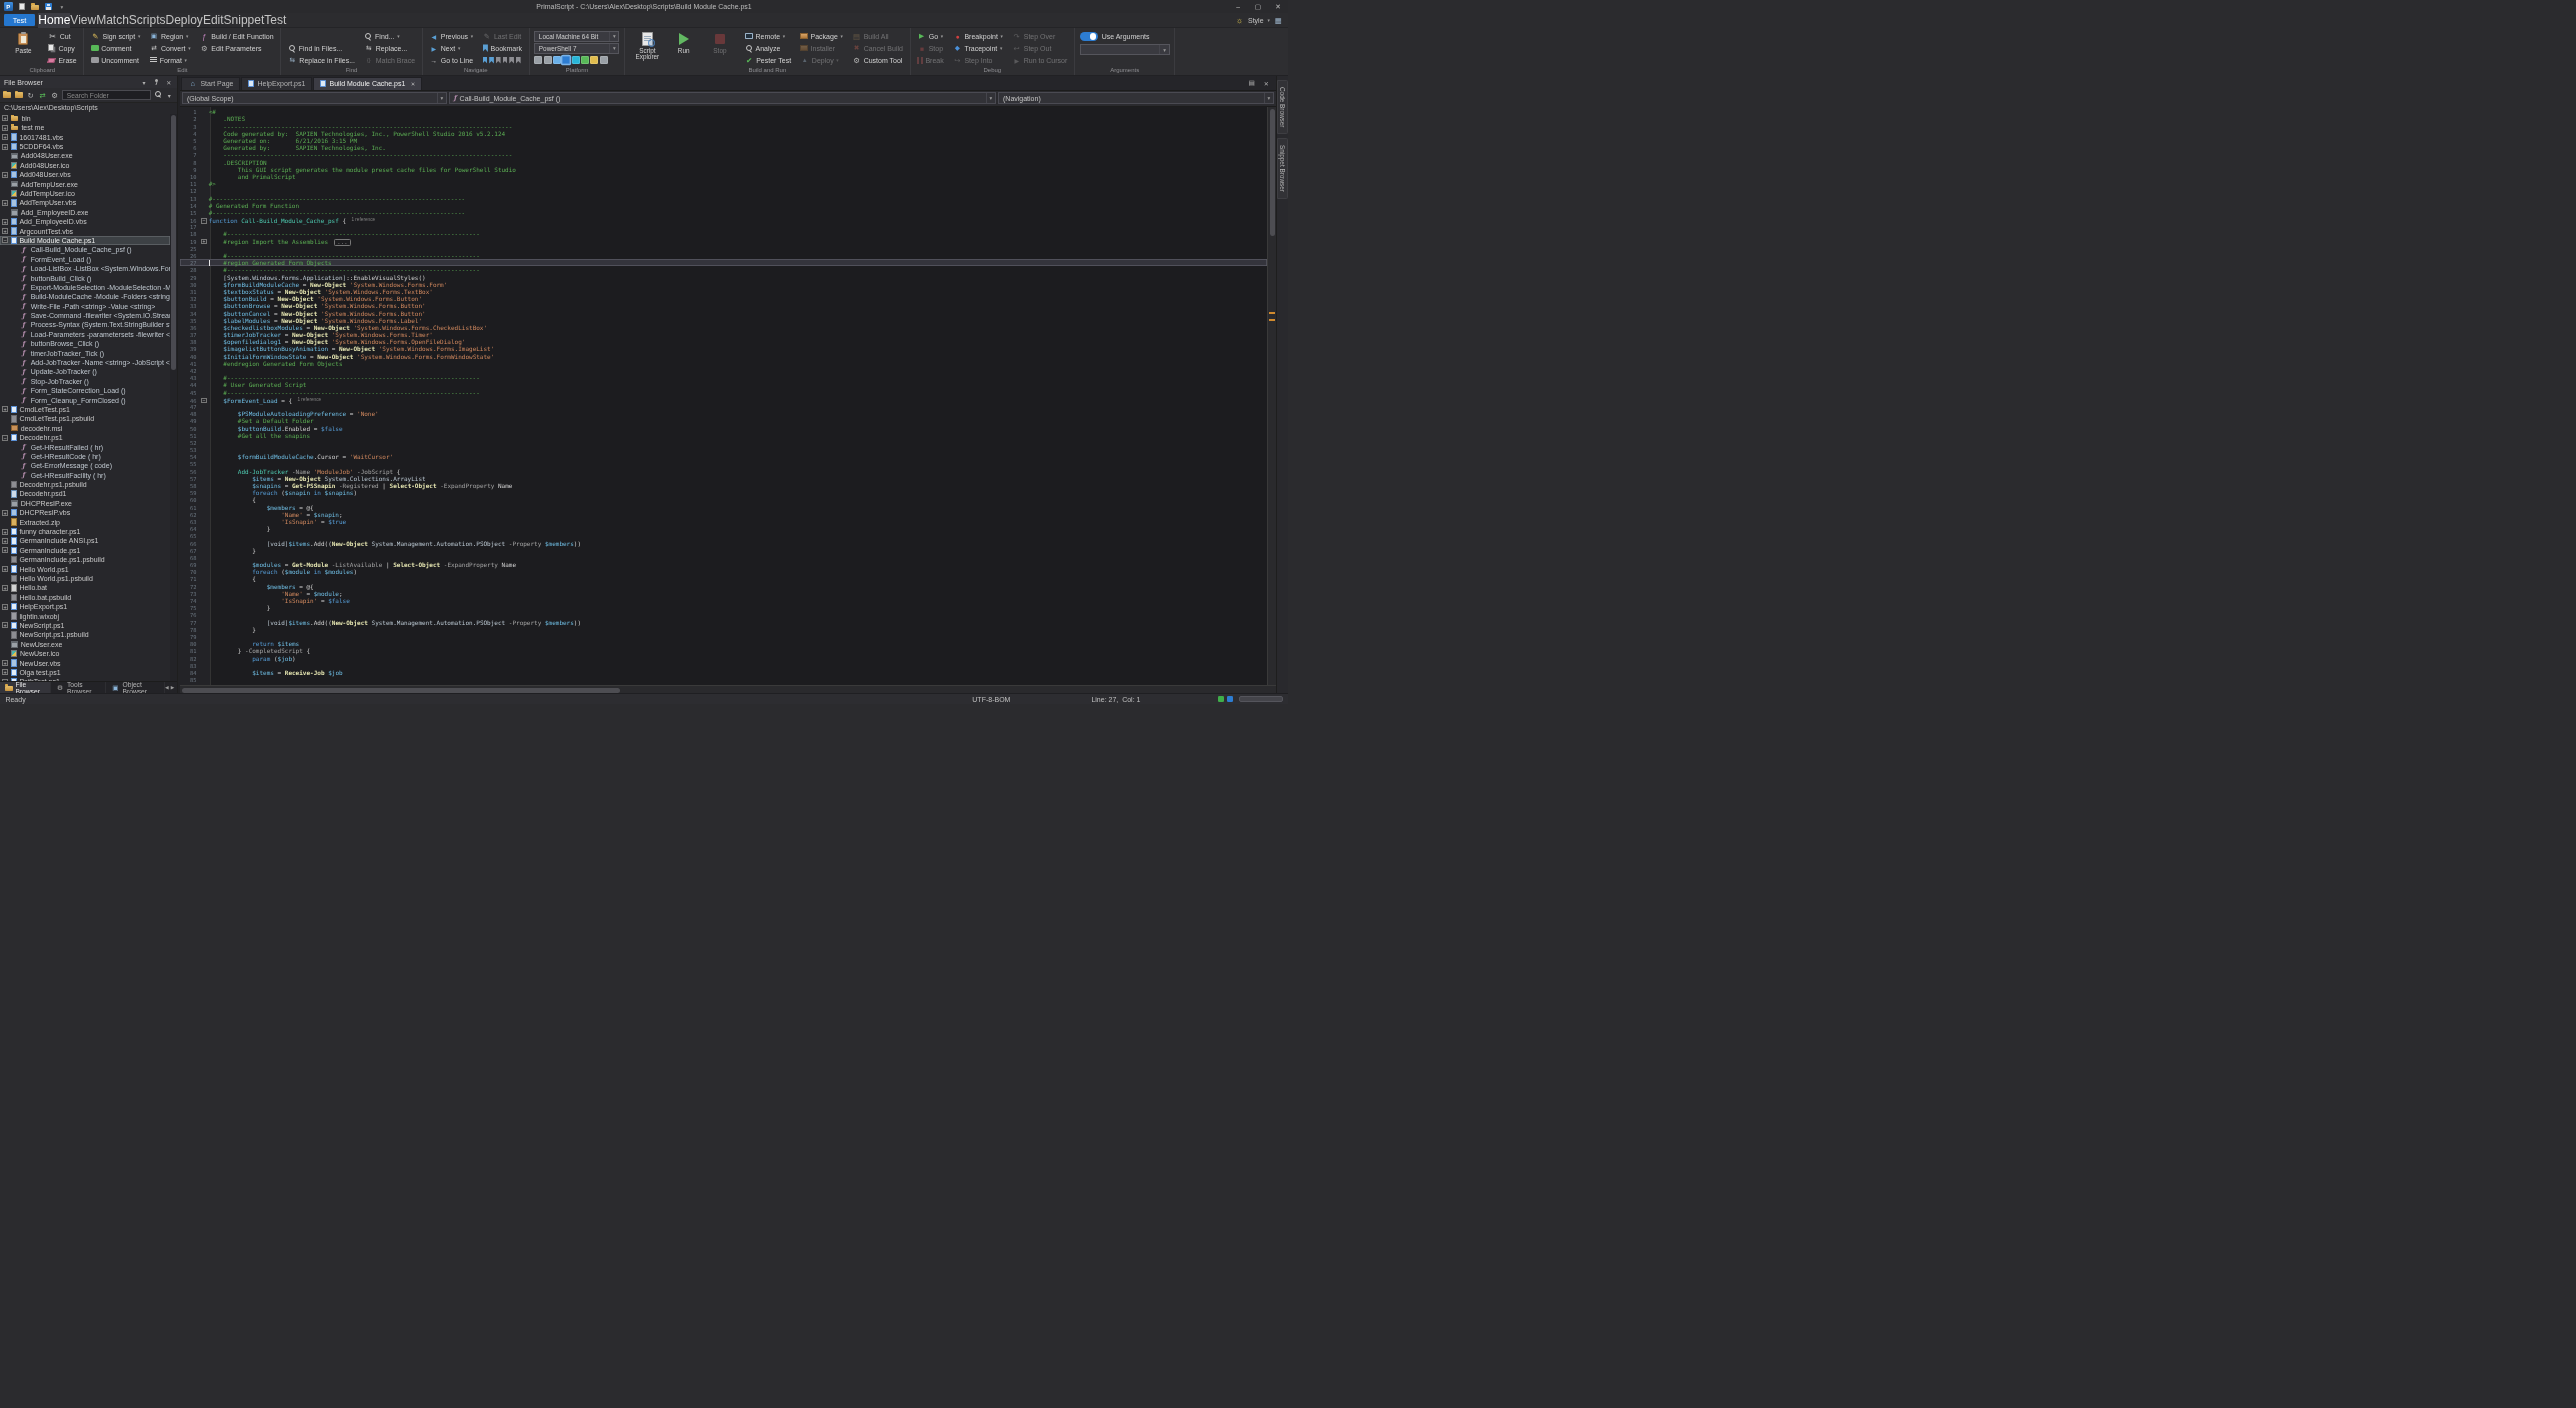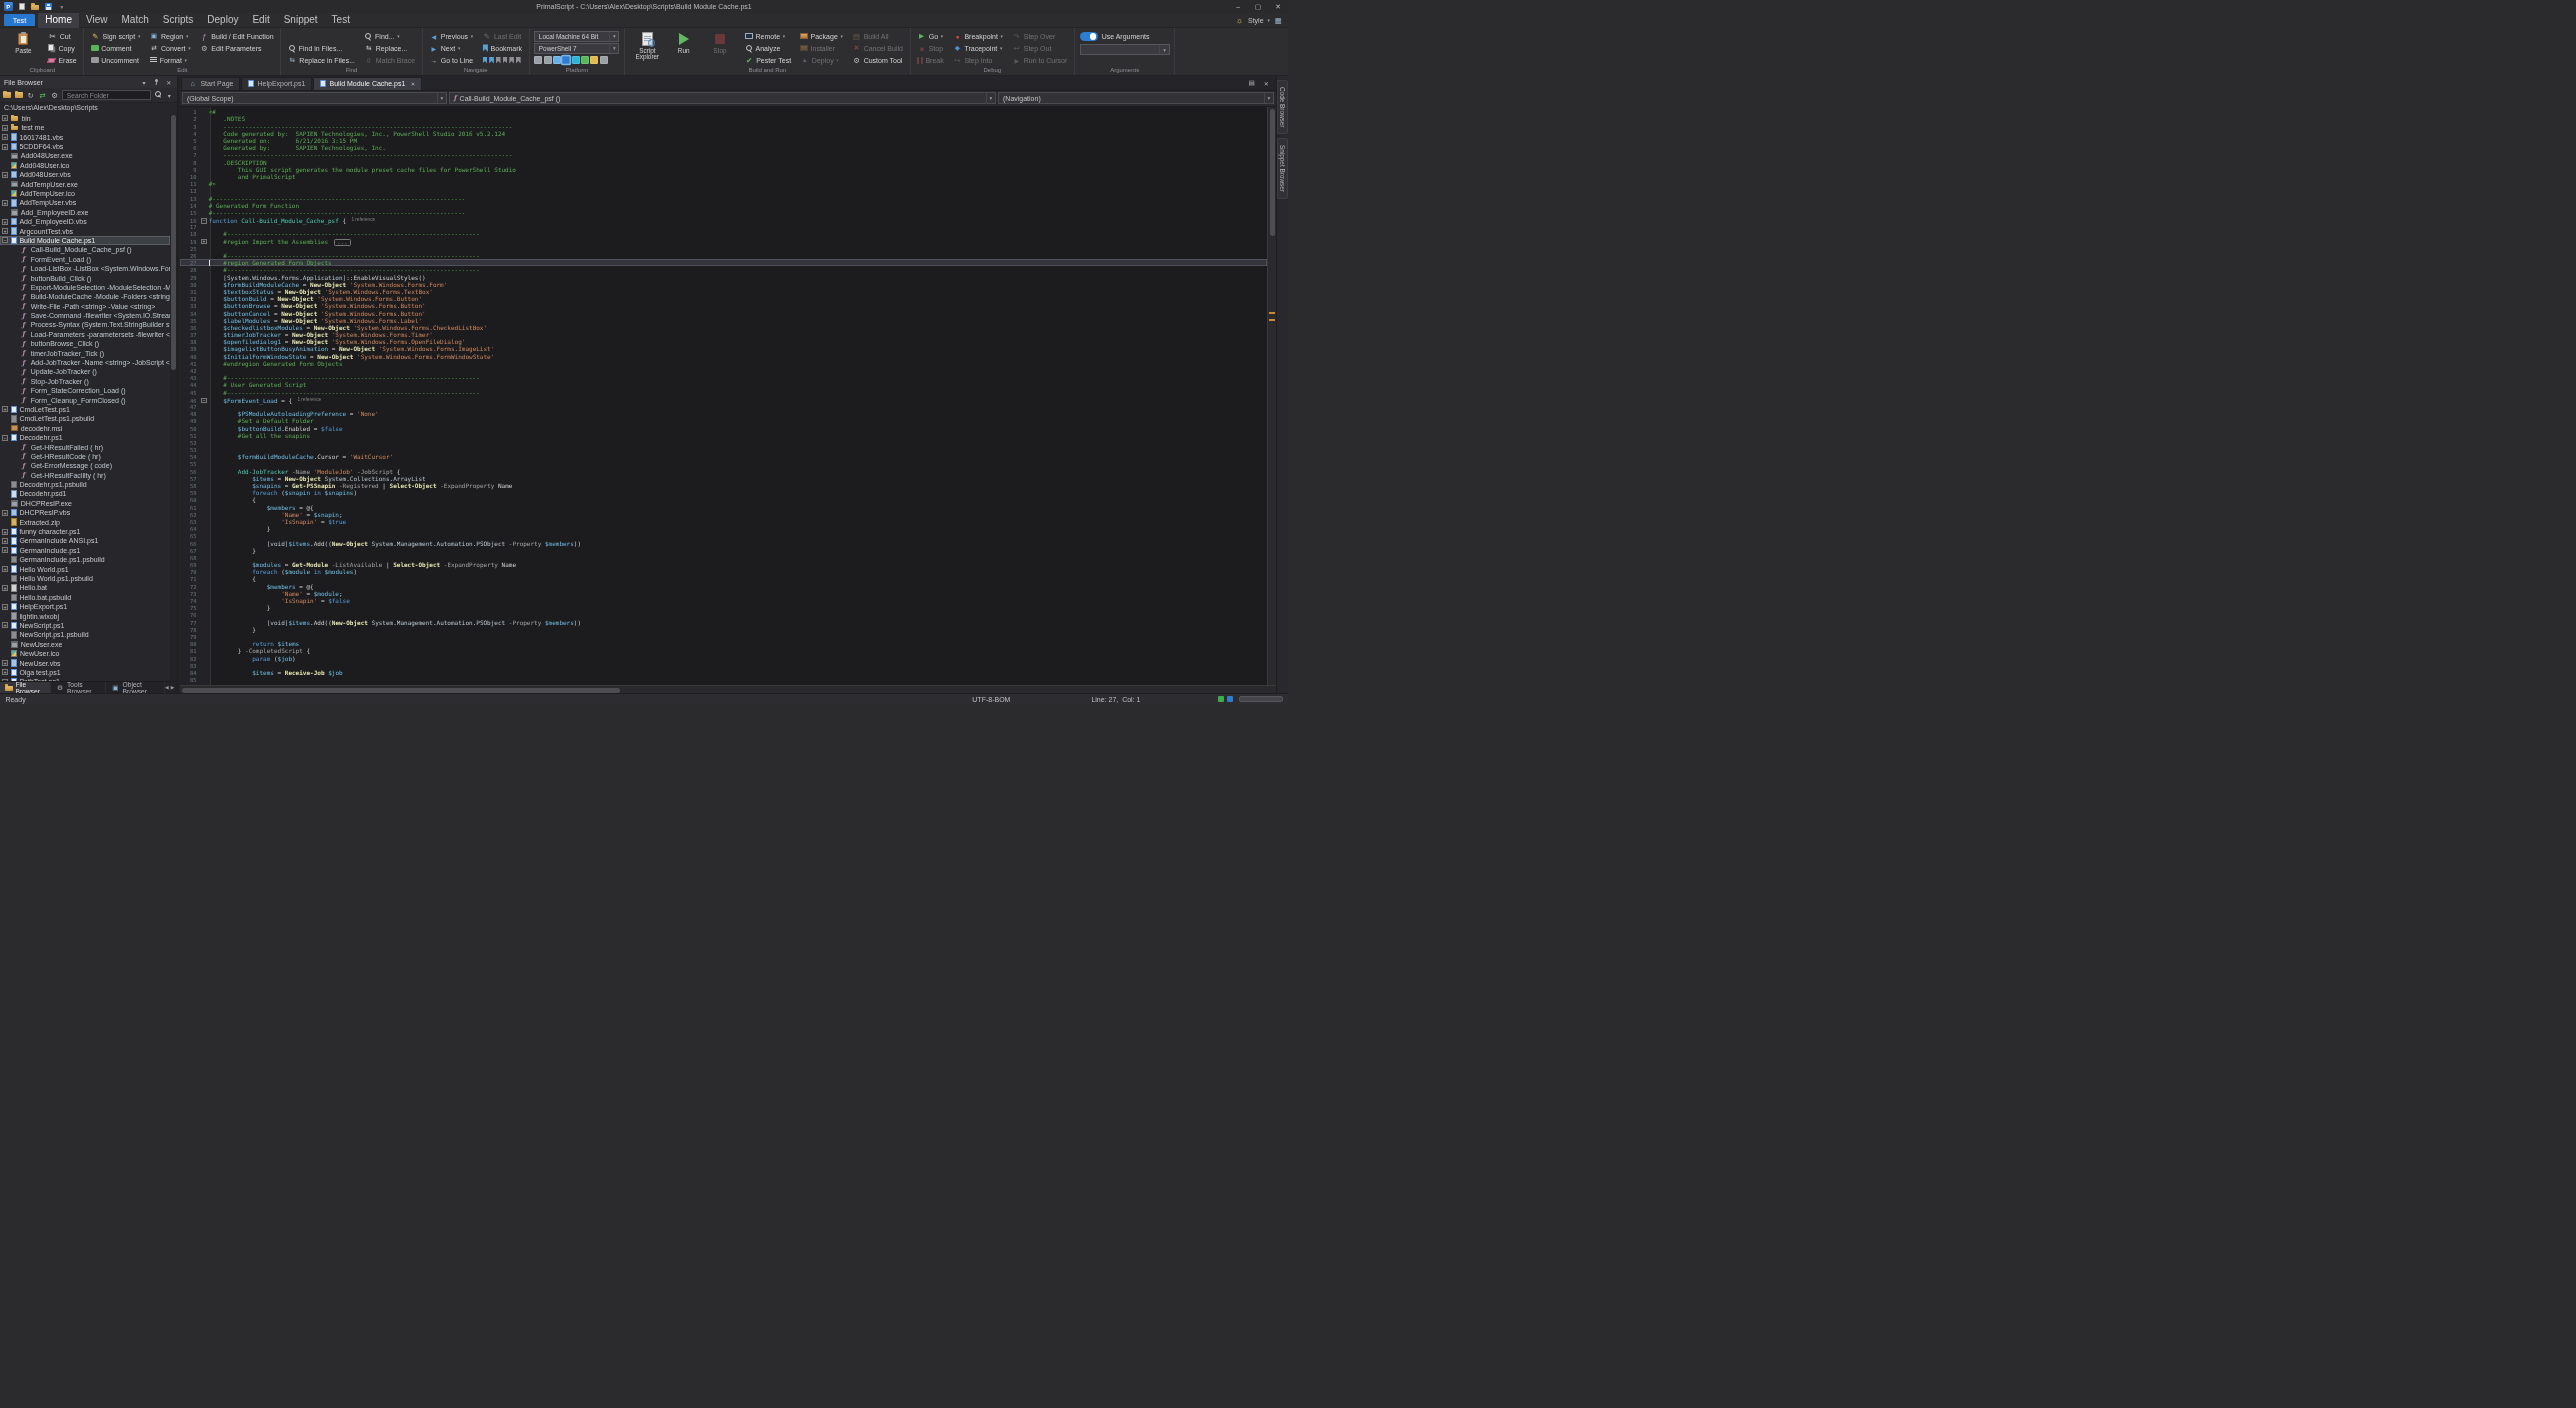--- a/index.html
+++ b/index.html
@@ -9,21 +9,21 @@
 .titlebar{height:13.4px;background:#2a2a2d;display:flex;align-items:center;position:relative;flex:none}
 .tb-left{display:flex;align-items:center;gap:2px;padding-left:2.7px;z-index:2}
 .qbtn{width:11.4px;height:11.4px;display:flex;align-items:center;justify-content:center}
 .tb-title{position:absolute;left:0;right:0;text-align:center;font-size:7px;color:#bdbdbd}
 .tb-controls{margin-left:auto;display:flex;z-index:2}
 .wbtn{width:20px;height:13.4px;display:flex;align-items:center;justify-content:center;font-size:6px;color:#c0c0c0}
 
 .menubar{height:14.8px;background:#2c2c2f;display:flex;align-items:center;border-bottom:0.7px solid #242427;flex:none}
 .filebtn{background:#2577cf;color:#fff;padding:1.3px 8.7px;border-radius:1.3px;margin:0 3.4px 0 4px;font-size:7.4px}
 .mtabs{display:flex;height:14.8px}
-.mtab{padding:0 7px;line-height:14.8px;font-size:10px;color:#c5c5c5}
+.mtab{padding:0 0;line-height:14.8px;font-size:12px;color:#c5c5c5}
 .mtab.active{background:#3d3d43;color:#fff}
 .mb-right{margin-left:auto;display:flex;align-items:center;gap:4px;padding-right:5.4px;color:#c5c5c5;font-size:7px}
 .mb-right .dd{font-size:4.7px;color:#9a9a9a}
 
 .ribbon{height:48px;background:#2e2e31;display:flex;border-bottom:0.7px solid #212124;padding-left:1.3px;flex:none}
 .rgroup{display:flex;flex-direction:column;padding:2px 4.7px 0;border-right:0.7px solid #3b3b3f}
 .rg-body{display:flex;gap:5.4px;align-items:flex-start;flex:1}
 .rg-label{text-align:center;font-size:6px;color:#8e8e92;height:9.4px;line-height:8.7px}
 .rrow{display:flex;gap:1.3px}
 .rcol{display:flex;flex-direction:column}

